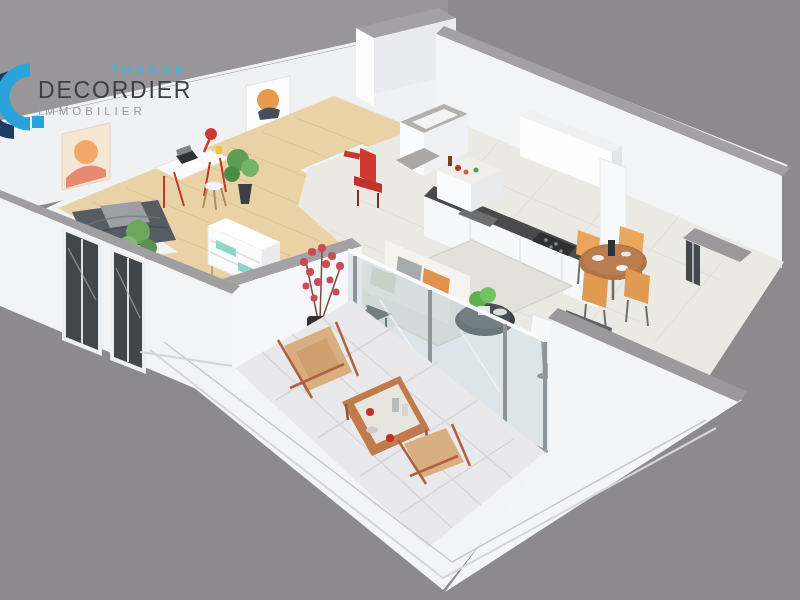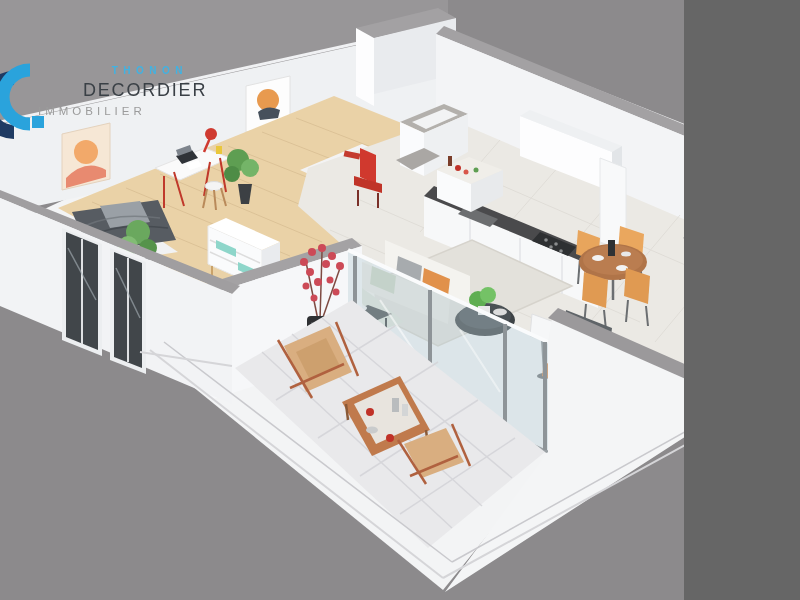--- a/index.html
+++ b/index.html
@@ -1,34 +1,34 @@
 <!DOCTYPE html>
 <html><head>
 <meta charset="utf-8">
 <style>
   html,body{margin:0;padding:0;background:#666;}
   .stage{
-    position:relative;width:684px;height:600px;overflow:hidden;
+    position:relative;width:800px;height:600px;overflow:hidden;
     font-family:"Liberation Sans", sans-serif;
     background:#8c8a8c;
   }
   .scene{position:absolute;left:0;top:0;}
   .logo{
     position:absolute;left:0;top:60px;width:210px;height:84px;
     pointer-events:none;
   }
   .logo-icon{position:absolute;left:-14px;top:0;}
   .logo-text{position:absolute;left:38px;top:4px;width:152px;text-align:center;}
   .logo-city{
     display:block;font-size:10px;font-weight:700;letter-spacing:5.5px;
     color:#41b2e2;text-align:right;padding-right:2px;line-height:13px;
   }
   .logo-name{
-    display:block;font-size:18px;font-weight:500;letter-spacing:1.8px;
-    color:#3a4046;line-height:27px;text-align:left;margin-left:45px;
+    display:block;font-size:23px;font-weight:500;letter-spacing:1.8px;
+    color:#3a4046;line-height:27px;text-align:left;
   }
   .logo-tagline{
     display:block;font-size:11.5px;font-weight:400;letter-spacing:4px;
     color:#9b9b9b;text-align:left;line-height:15px;padding-right:2px;
   }
 </style>
 </head>
 <body>
 
 <div class="stage">

